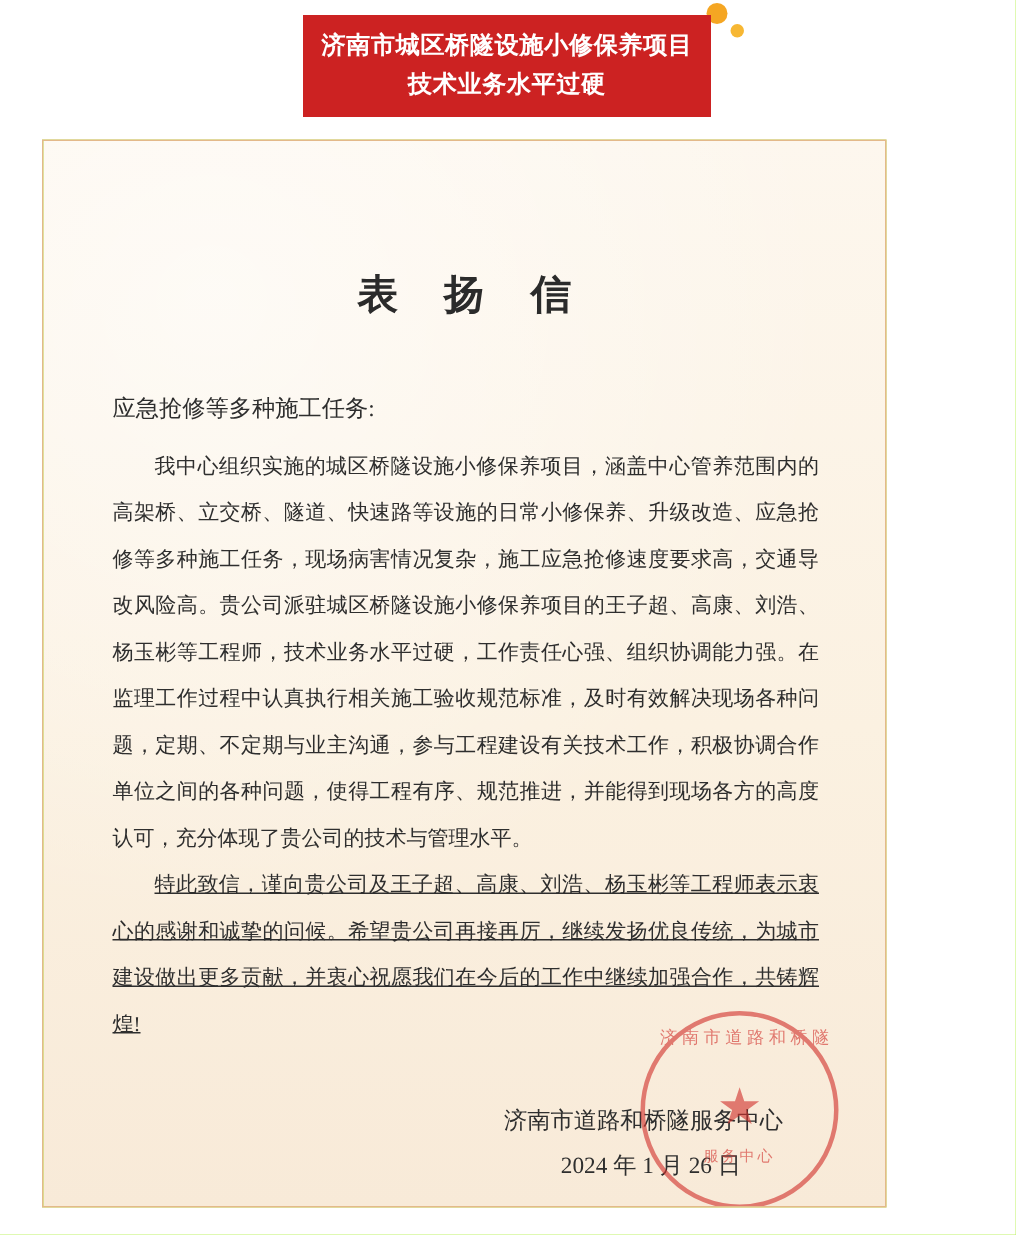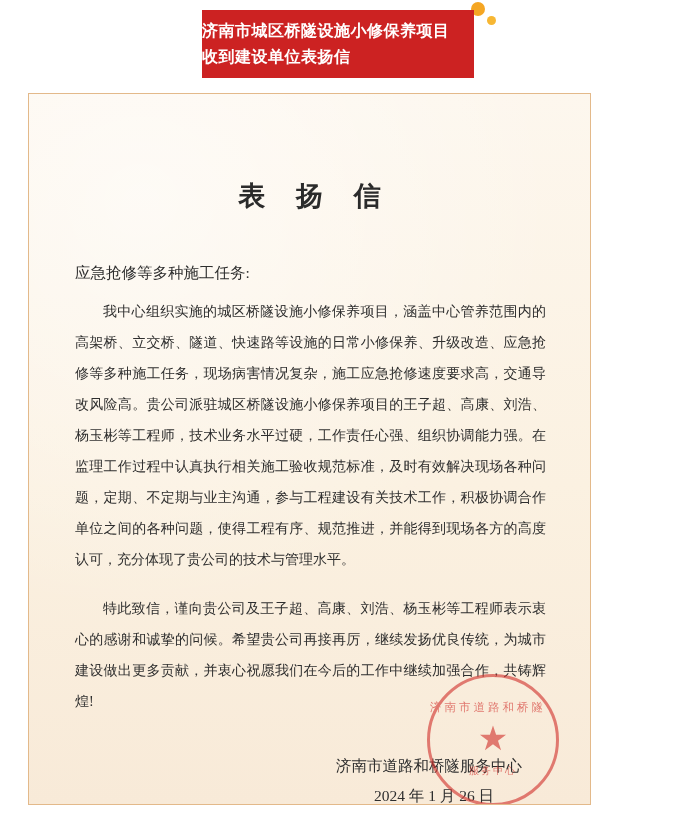--- a/index.html
+++ b/index.html
@@ -39,20 +39,21 @@
   }
   .banner {
     position: absolute;
     left: 202px;
     top: 10px;
     width: 272px;
     height: 68px;
     background: #cc2222;
     display: flex;
     flex-direction: column;
+    align-items: center;
     justify-content: center;
     box-sizing: border-box;
   }
   .banner-line {
     color: #ffffff;
     font-size: 16px;
     font-weight: bold;
     line-height: 26px;
     letter-spacing: 0.5px;
     font-family: "Liberation Sans", "DejaVu Sans", sans-serif;
@@ -110,21 +111,22 @@
     font-size: 14px;
     color: #2e2e2e;
     line-height: 31px;
     text-align: justify;
     text-justify: inter-ideograph;
     text-indent: 2em;
     padding-left: 6px;
     padding-right: 4px;
   }
   .para.second {
-    margin-top: 18px;
+    margin-top: 0;
+    text-decoration: underline;
   }
 
   
   .sign-block {
     margin-top: 34px;
     text-align: right;
     padding-right: 28px;
     position: relative;
     z-index: 3;
   }
@@ -160,23 +162,23 @@
     transform: translate(-50%, -52%);
     width: 34px;
     height: 34px;
     color: #d2332e;
     font-size: 34px;
     line-height: 34px;
     text-align: center;
   }
   .seal .seal-top {
     position: absolute;
-    top: 23px;
+    top: 7px;
     width: 100%;
-    text-align: left;
+    text-align: right;
     font-size: 11.5px;
     color: #d2332e;
     letter-spacing: 3px;
   }
   .seal .seal-bottom {
     position: absolute;
     bottom: 25px;
     width: 100%;
     text-align: center;
     font-size: 10px;
@@ -185,21 +187,21 @@
   }
 </style>
 </head>
 <body>
 
 <div class="banner-wrap">
   <div class="banner-dot"></div>
   <div class="banner-dot small"></div>
   <div class="banner">
     <div class="banner-line">济南市城区桥隧设施小修保养项目</div>
-    <div class="banner-line">收到建设单位表扬信</div>
+    <div class="banner-line">技术业务水平过硬</div>
   </div>
 </div>
 
 <div class="sheet">
   <div class="sheet-inner">
 
     <div class="letter-title">表 扬 信</div>
 
     <div class="salutation">应急抢修等多种施工任务:</div>
 

